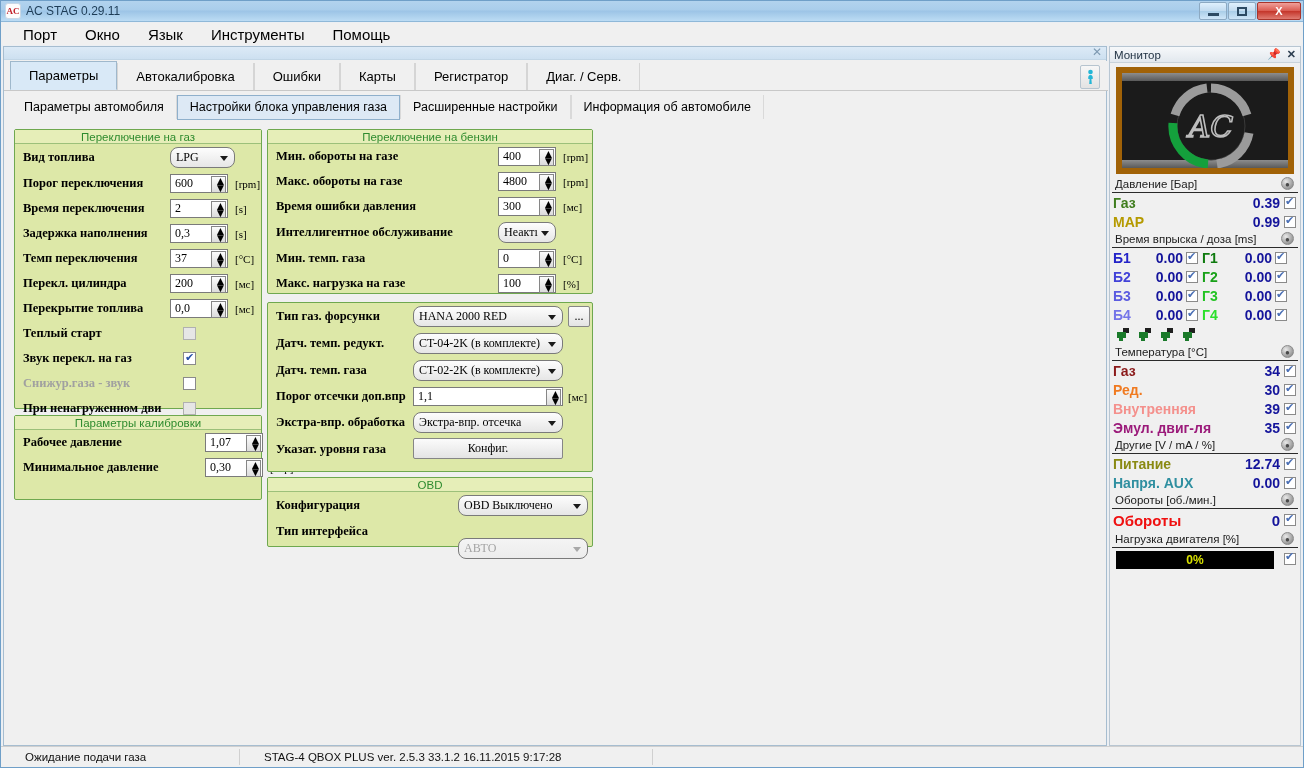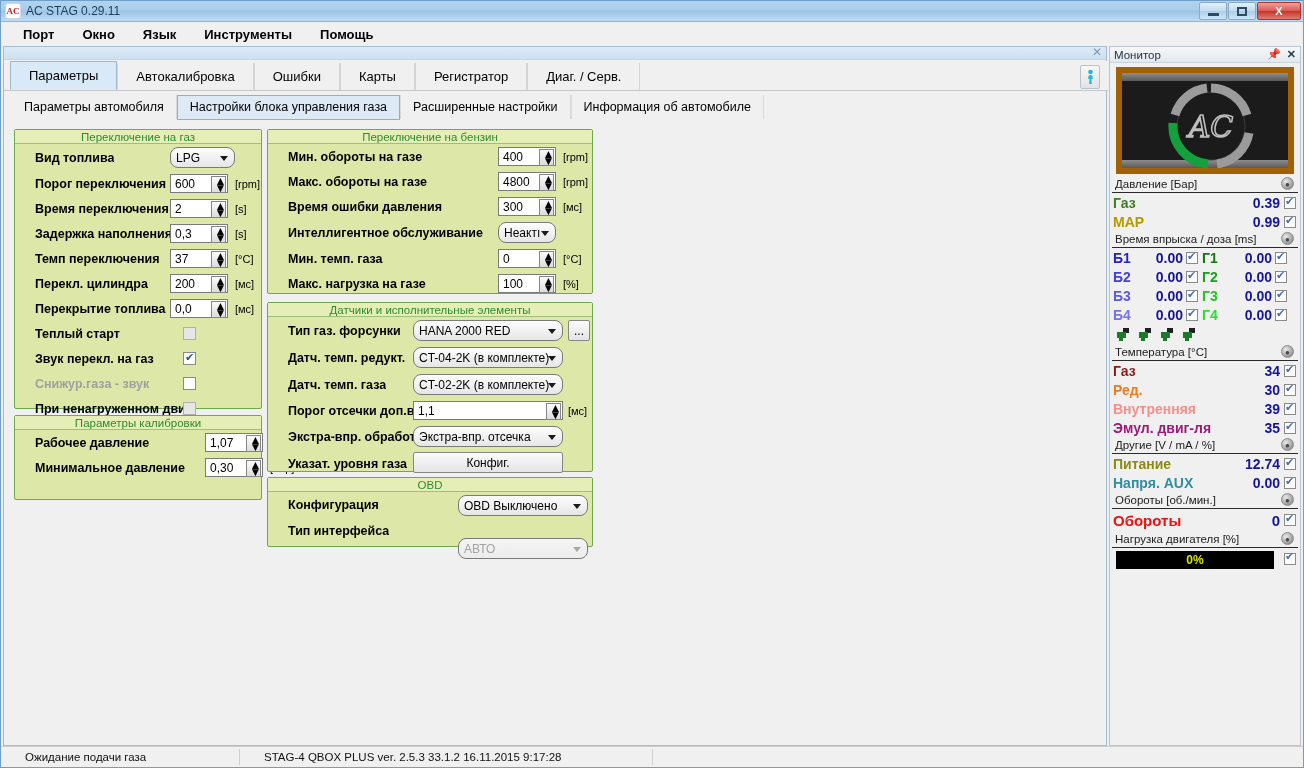--- a/index.html
+++ b/index.html
@@ -59,21 +59,21 @@
   }
   .wbtn .min-glyph { display:block; width:11px; height:3px; background:#2c4a63; margin-top:6px;}
   .wbtn .max-glyph { display:block; width:10px; height:9px; border:2px solid #2c4a63; }
 
   
   .menubar {
     position: absolute; left: 0; top: 22px; right: 0; height: 22px;
     background: #f0f0f0;
     display: flex; align-items: center; padding-left: 22px; gap: 28px;
   }
-  .menubar .mi { font-size: 13px; color: #000; cursor: default; font-weight: bold; }
+  .menubar .mi { font-size: 15px; color: #000; cursor: default; }
 
   
   .mdi {
     position: absolute; left: 2px; top: 45px; width: 1104px; height: 700px;
     background: #f0f0f0;
     border: 1px solid #a6bdd0;
   }
   .mdi-bar {
     position: relative; height: 13px;
     background: linear-gradient(to bottom,#dceaf6,#cde0f0);
@@ -140,21 +140,22 @@
   .grp > .grp-title {
     height: 14px; line-height: 14px;
     text-align: center;
     font-size: 11.5px; color: #2e8b2e;
     background: #e6eeb8;
     border-bottom: 1px solid #9cc07a;
   }
   .row {
     position: relative; height: 25px;
     display: flex; align-items: center;
-    padding-left: 20px;
+    padding-left: 8px;
+    font-family: Liberation Serif, serif;
   }
   .lbl { font-size: 12.5px; font-weight: bold; color: #000; white-space: nowrap; overflow: hidden; }
   .lbl.disabled { color: #a0a0a0; }
 
   
   .numbox {
     position: absolute;
     height: 19px;
     background: #fff;
     border: 1px solid #7a7a7a;
@@ -509,21 +510,20 @@
         <span class="lbl">Макс. нагрузка на газе</span>
         <div class="numbox" style="left:230px; top:3px; width:58px;">
           <span>100</span>
           <span class="spin">▲<br>▼</span>
         </div>
         <span class="unit" style="left:295px;">[%]</span>
       </div>
     </div>
 
     <div class="grp" style="left:263px; top:255px; width:326px; height:170px;">
-      <div class="grp-title">Датчики и исполнительные элементы</div>
 
       <div class="row" style="height:27px;">
         <span class="lbl">Тип газ. форсунки</span>
         <div class="combo" style="left:145px; top:3px; width:150px;">
           <span>HANA 2000 RED</span>
           <span class="arrow"></span>
         </div>
         <div class="btn" style="left:300px; top:3px; width:22px; height:21px;">...</div>
       </div>
 

